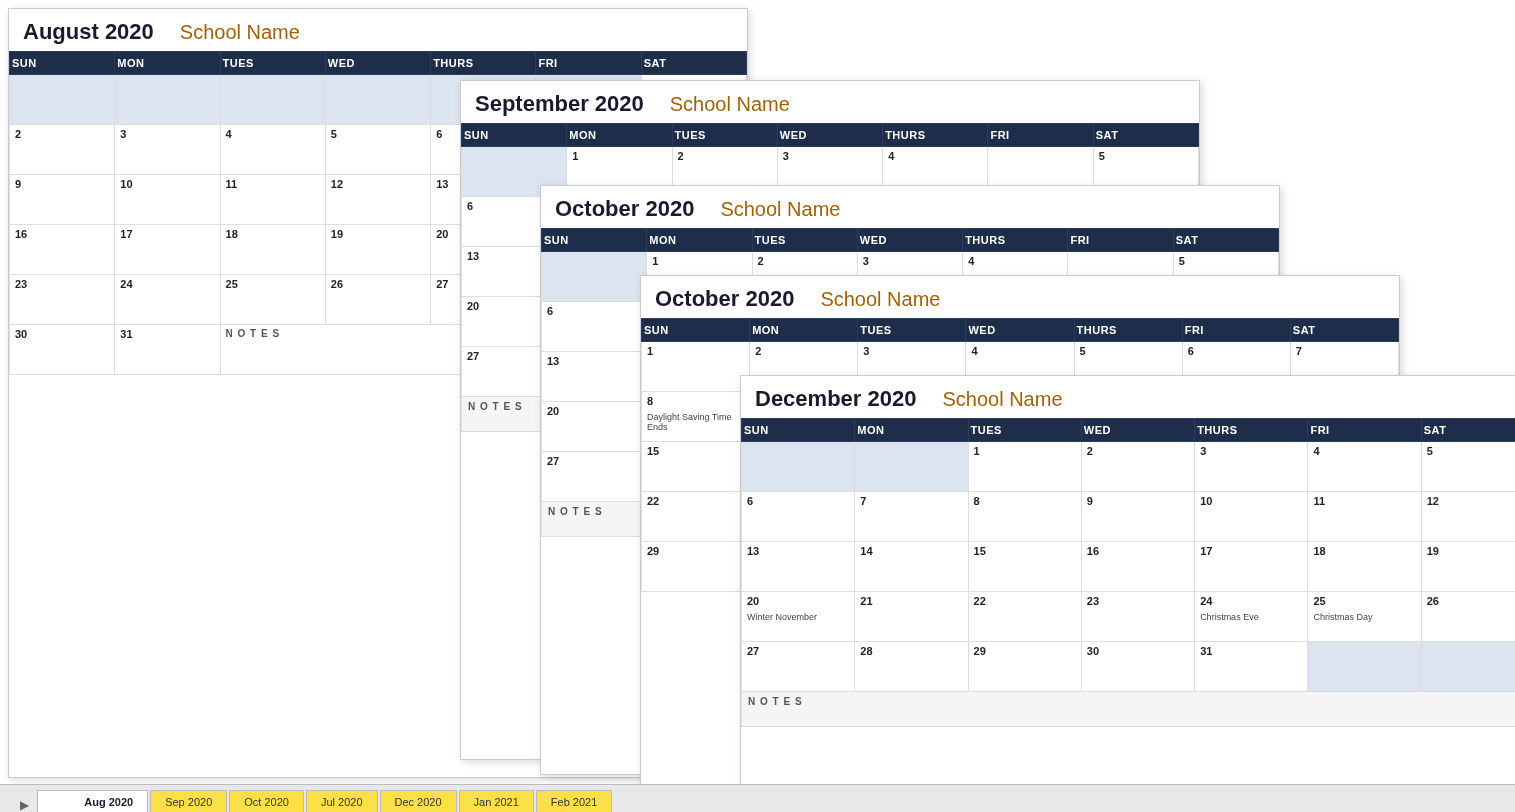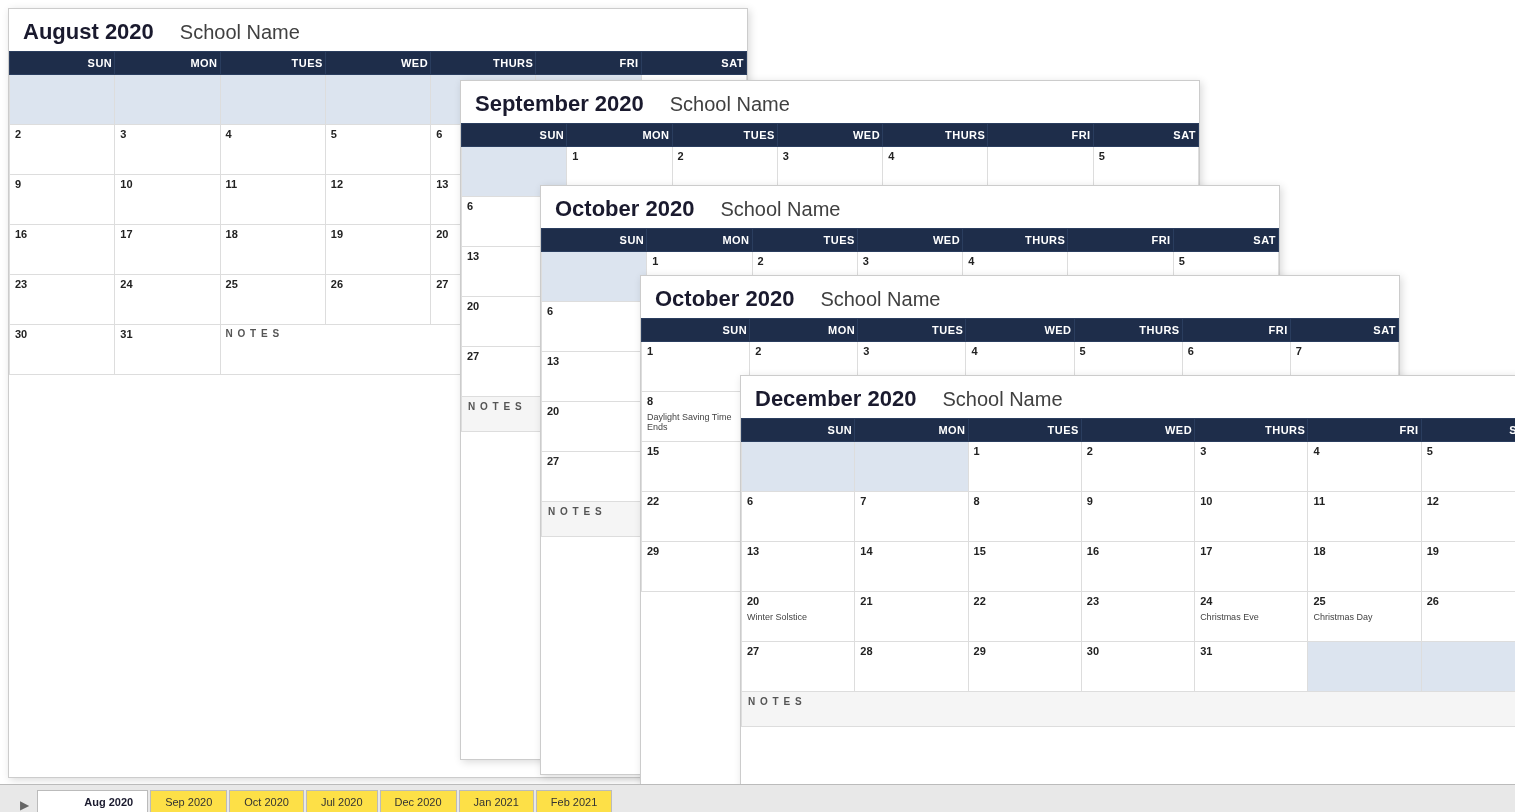--- a/index.html
+++ b/index.html
@@ -29,34 +29,34 @@
 
     .cal-month-title {
       font-size: 22px;
       font-weight: 900;
       color: #1a1a2e;
     }
 
     .cal-school-name {
       font-size: 20px;
       font-weight: 400;
-      color: #404040;
+      color: #a16207;
     }
 
     .cal-table {
       width: 100%;
       border-collapse: collapse;
     }
 
     .cal-table thead tr th {
       background: #1e2d4a;
       color: #fff;
       font-size: 11px;
       font-weight: 700;
-      text-align: right;
+      text-align: left;
       padding: 5px 2px;
       border: 1px solid #2a3d5e;
       letter-spacing: 0.5px;
     }
 
     .cal-table tbody tr td {
       border: 1px solid #ddd;
       vertical-align: top;
       font-size: 11px;
       color: #222;
@@ -493,21 +493,21 @@
       <tr>
         <td>13</td>
         <td>14</td>
         <td>15</td>
         <td>16</td>
         <td>17</td>
         <td>18</td>
         <td>19</td>
       </tr>
       <tr>
-        <td>20<span class="event-text">Winter Solstice</span></td>
+        <td>20<span class="event-text">Winter November</span></td>
         <td>21</td>
         <td>22</td>
         <td>23</td>
         <td>24<span class="event-text">Christmas Eve</span></td>
         <td>25<span class="event-text">Christmas Day</span></td>
         <td>26</td>
       </tr>
       <tr>
         <td>27</td>
         <td>28</td>

